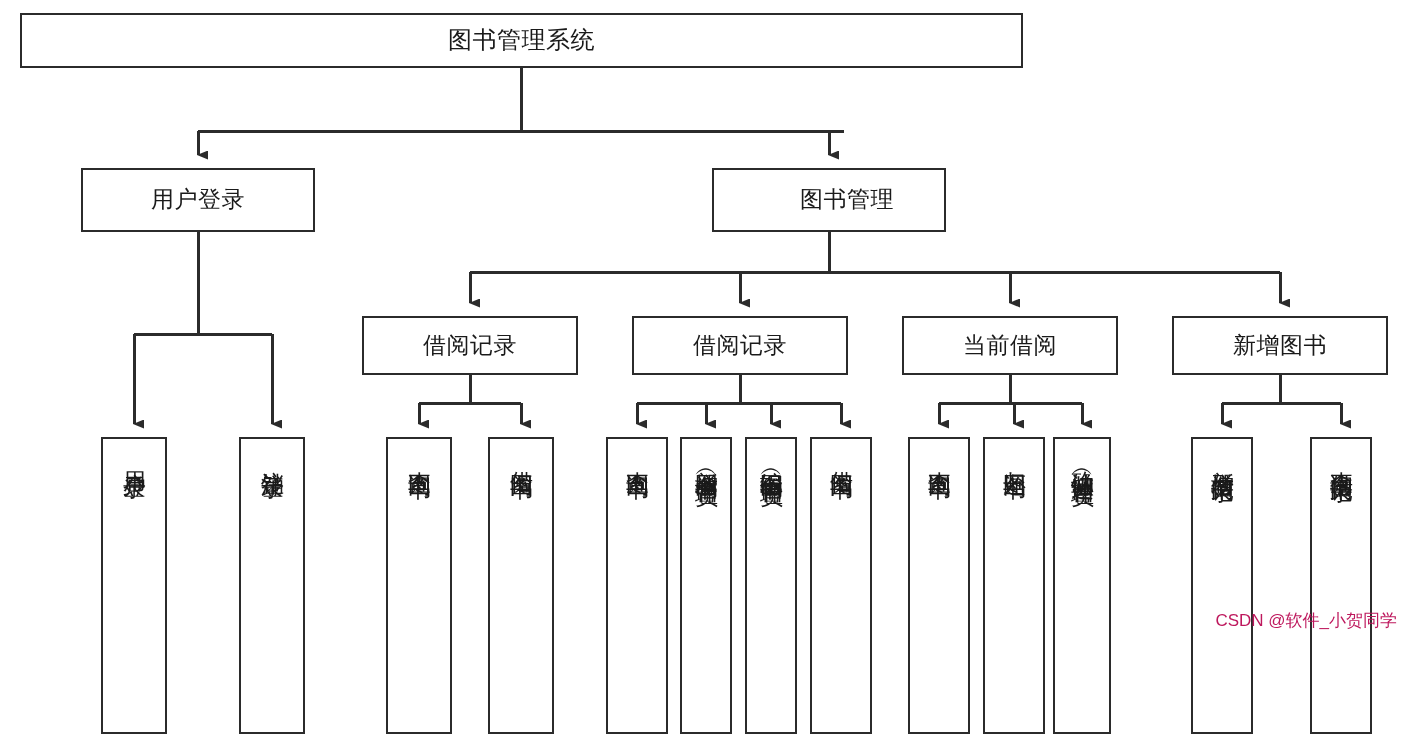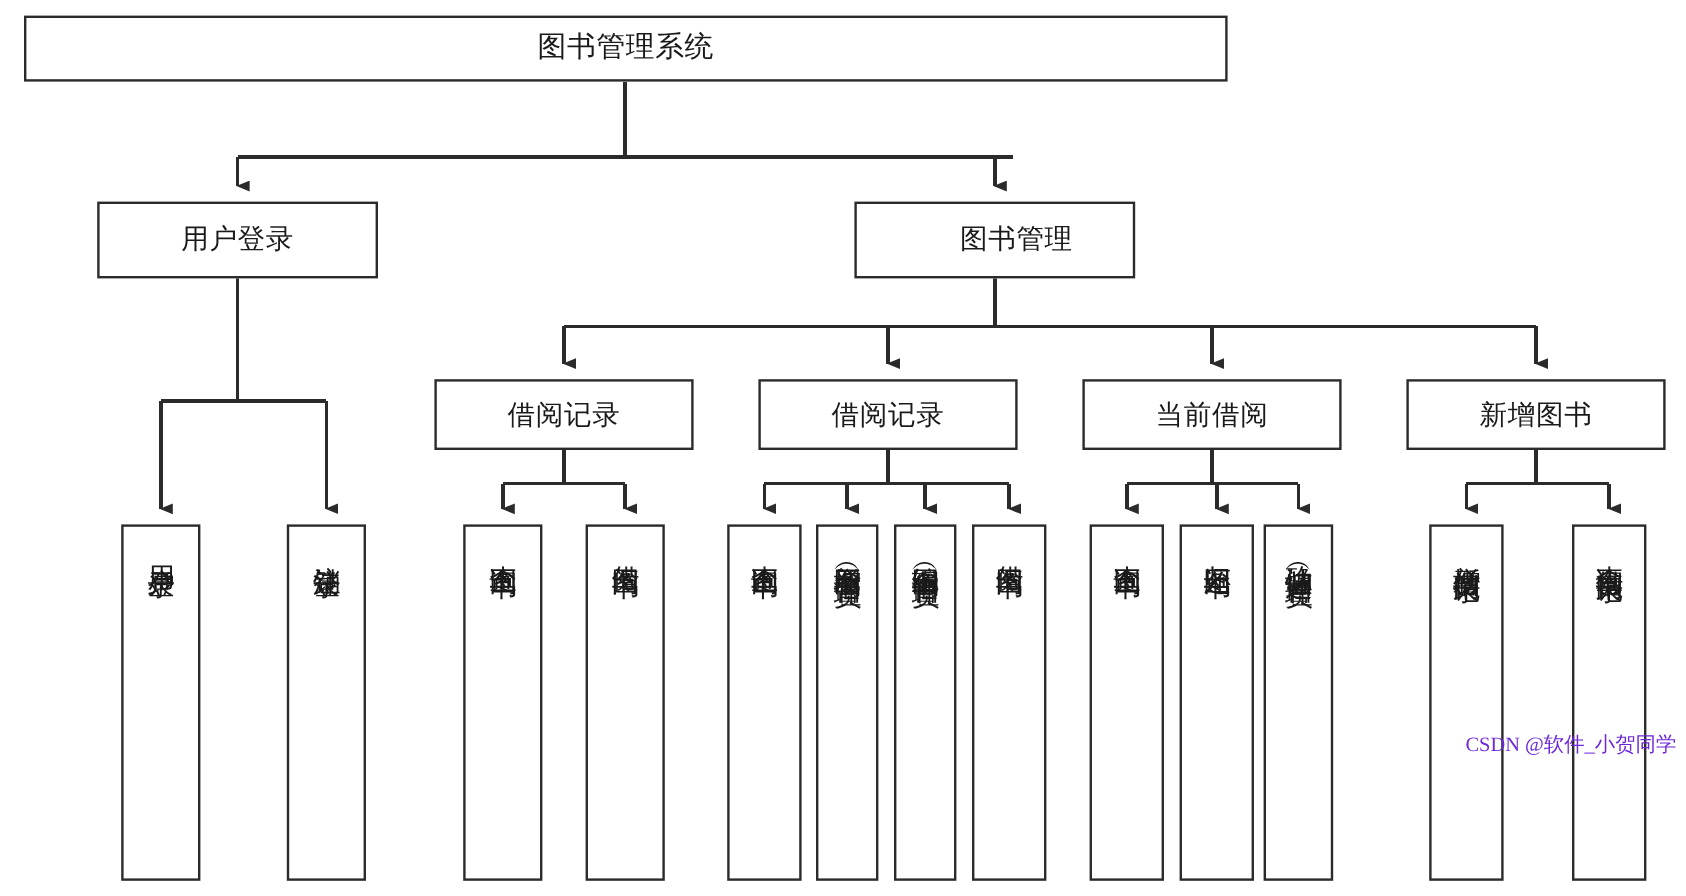--- a/index.html
+++ b/index.html
@@ -59,23 +59,23 @@
     letter-spacing: 2px;
   }
   .node-box.root .node-label {
     font-size: 24px;
   }
   #watermark {
     position: absolute;
     right: 8px;
     bottom: 4px;
     font-size: 17px;
-    color: #6d28d9;
+    color: #be185d;
     white-space: nowrap;
-    font-family: Liberation Serif, serif;
+    font-family: Liberation Sans, sans-serif;
   }
 </style>
 </head>
 <body>
 
 <div id="diagram-root">
 
   <svg id="tree-svg" viewBox="0 0 1405 747" xmlns="http://www.w3.org/2000/svg">
     <defs>
       <marker id="arrowhead" markerWidth="10" markerHeight="11" refX="4.5" refY="10" orient="auto" markerUnits="userSpaceOnUse">

